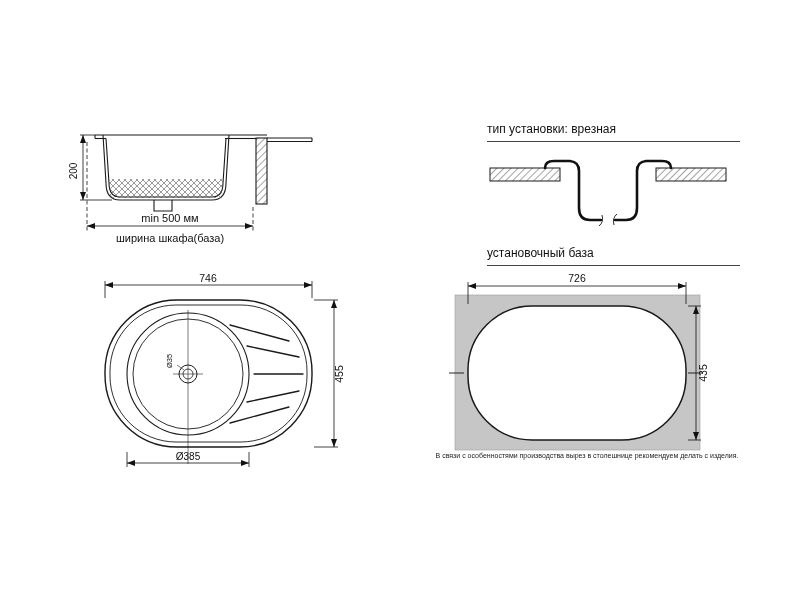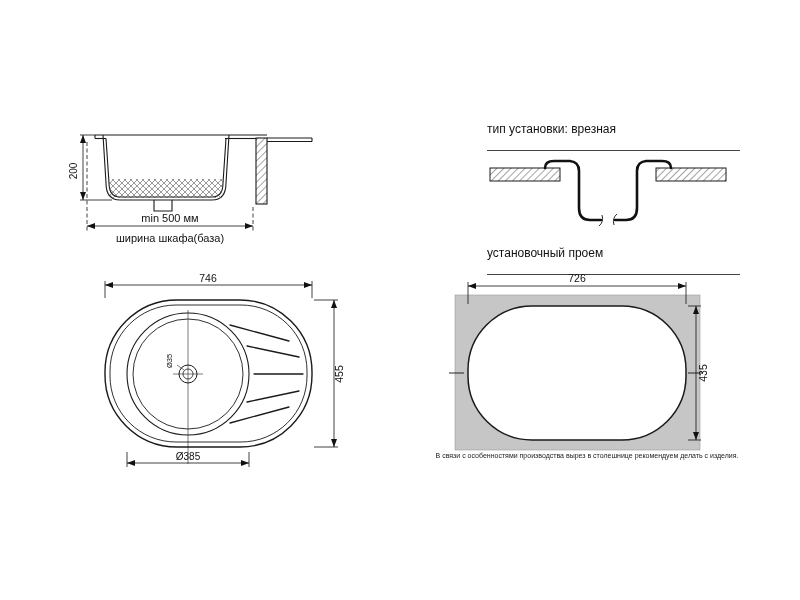--- a/index.html
+++ b/index.html
@@ -1,20 +1,20 @@
 <!DOCTYPE html>
 <html><head>
 <meta charset="utf-8">
 <style>
   html,body{margin:0;padding:0;background:#fff;}
   .canvas{position:relative;width:800px;height:600px;background:#ffffff;overflow:hidden;
           font-family:"Liberation Sans",sans-serif;}
   .abs{position:absolute;}
   .sec-title{position:absolute;font:12px "Liberation Sans",sans-serif;color:#111;
-             border-bottom:1px solid #444;padding-bottom:14px;}
+             border-bottom:1px solid #444;padding-bottom:5px;}
   .note{position:absolute;left:419px;top:452px;width:336px;font:7px "Liberation Sans",sans-serif;
         color:#222;text-align:center;white-space:nowrap;}
   svg{overflow:visible;}
   svg text{font-family:"Liberation Sans",sans-serif;fill:#111;stroke:none;}
   .t10{font-size:10px;}
   .t105{font-size:10.5px;}
   .t11{font-size:11px;}
   .t7{font-size:7.5px;}
 </style>
 </head>
@@ -133,21 +133,21 @@
       <line x1="194" y1="184" x2="194" y2="199"></line>
       <line x1="72" y1="195" x2="194" y2="195" marker-start="url(#as3)" marker-end="url(#ae3)"></line>
     </g>
 
     <text class="t105" x="153" y="13.5" text-anchor="middle">746</text>
     <text class="t105" x="288" y="106" transform="rotate(-90 288 106)" text-anchor="middle">455</text>
     <text class="t10" x="133" y="191.5" text-anchor="middle">Ø385</text>
     <text class="t7" x="117" y="93" transform="rotate(-90 117 93)" text-anchor="middle">Ø35</text>
   </svg>
 
-  <div class="sec-title" style="left:487px;top:246px;width:253px;">установочный проем</div>
+  <div class="sec-title" style="left:487px;top:246px;width:253px;">установочный база</div>
 
   <svg class="abs" style="left:420px;top:268px;" width="335" height="200" viewBox="0 0 335 200">
     <defs>
       <marker id="as4" markerWidth="10" markerHeight="7" refX="0" refY="3" orient="auto" markerUnits="userSpaceOnUse">
         <path d="M8,0 L0,3 L8,6 z" fill="#111"></path>
       </marker>
       <marker id="ae4" markerWidth="10" markerHeight="7" refX="8" refY="3" orient="auto" markerUnits="userSpaceOnUse">
         <path d="M0,0 L8,3 L0,6 z" fill="#111"></path>
       </marker>
     </defs>

